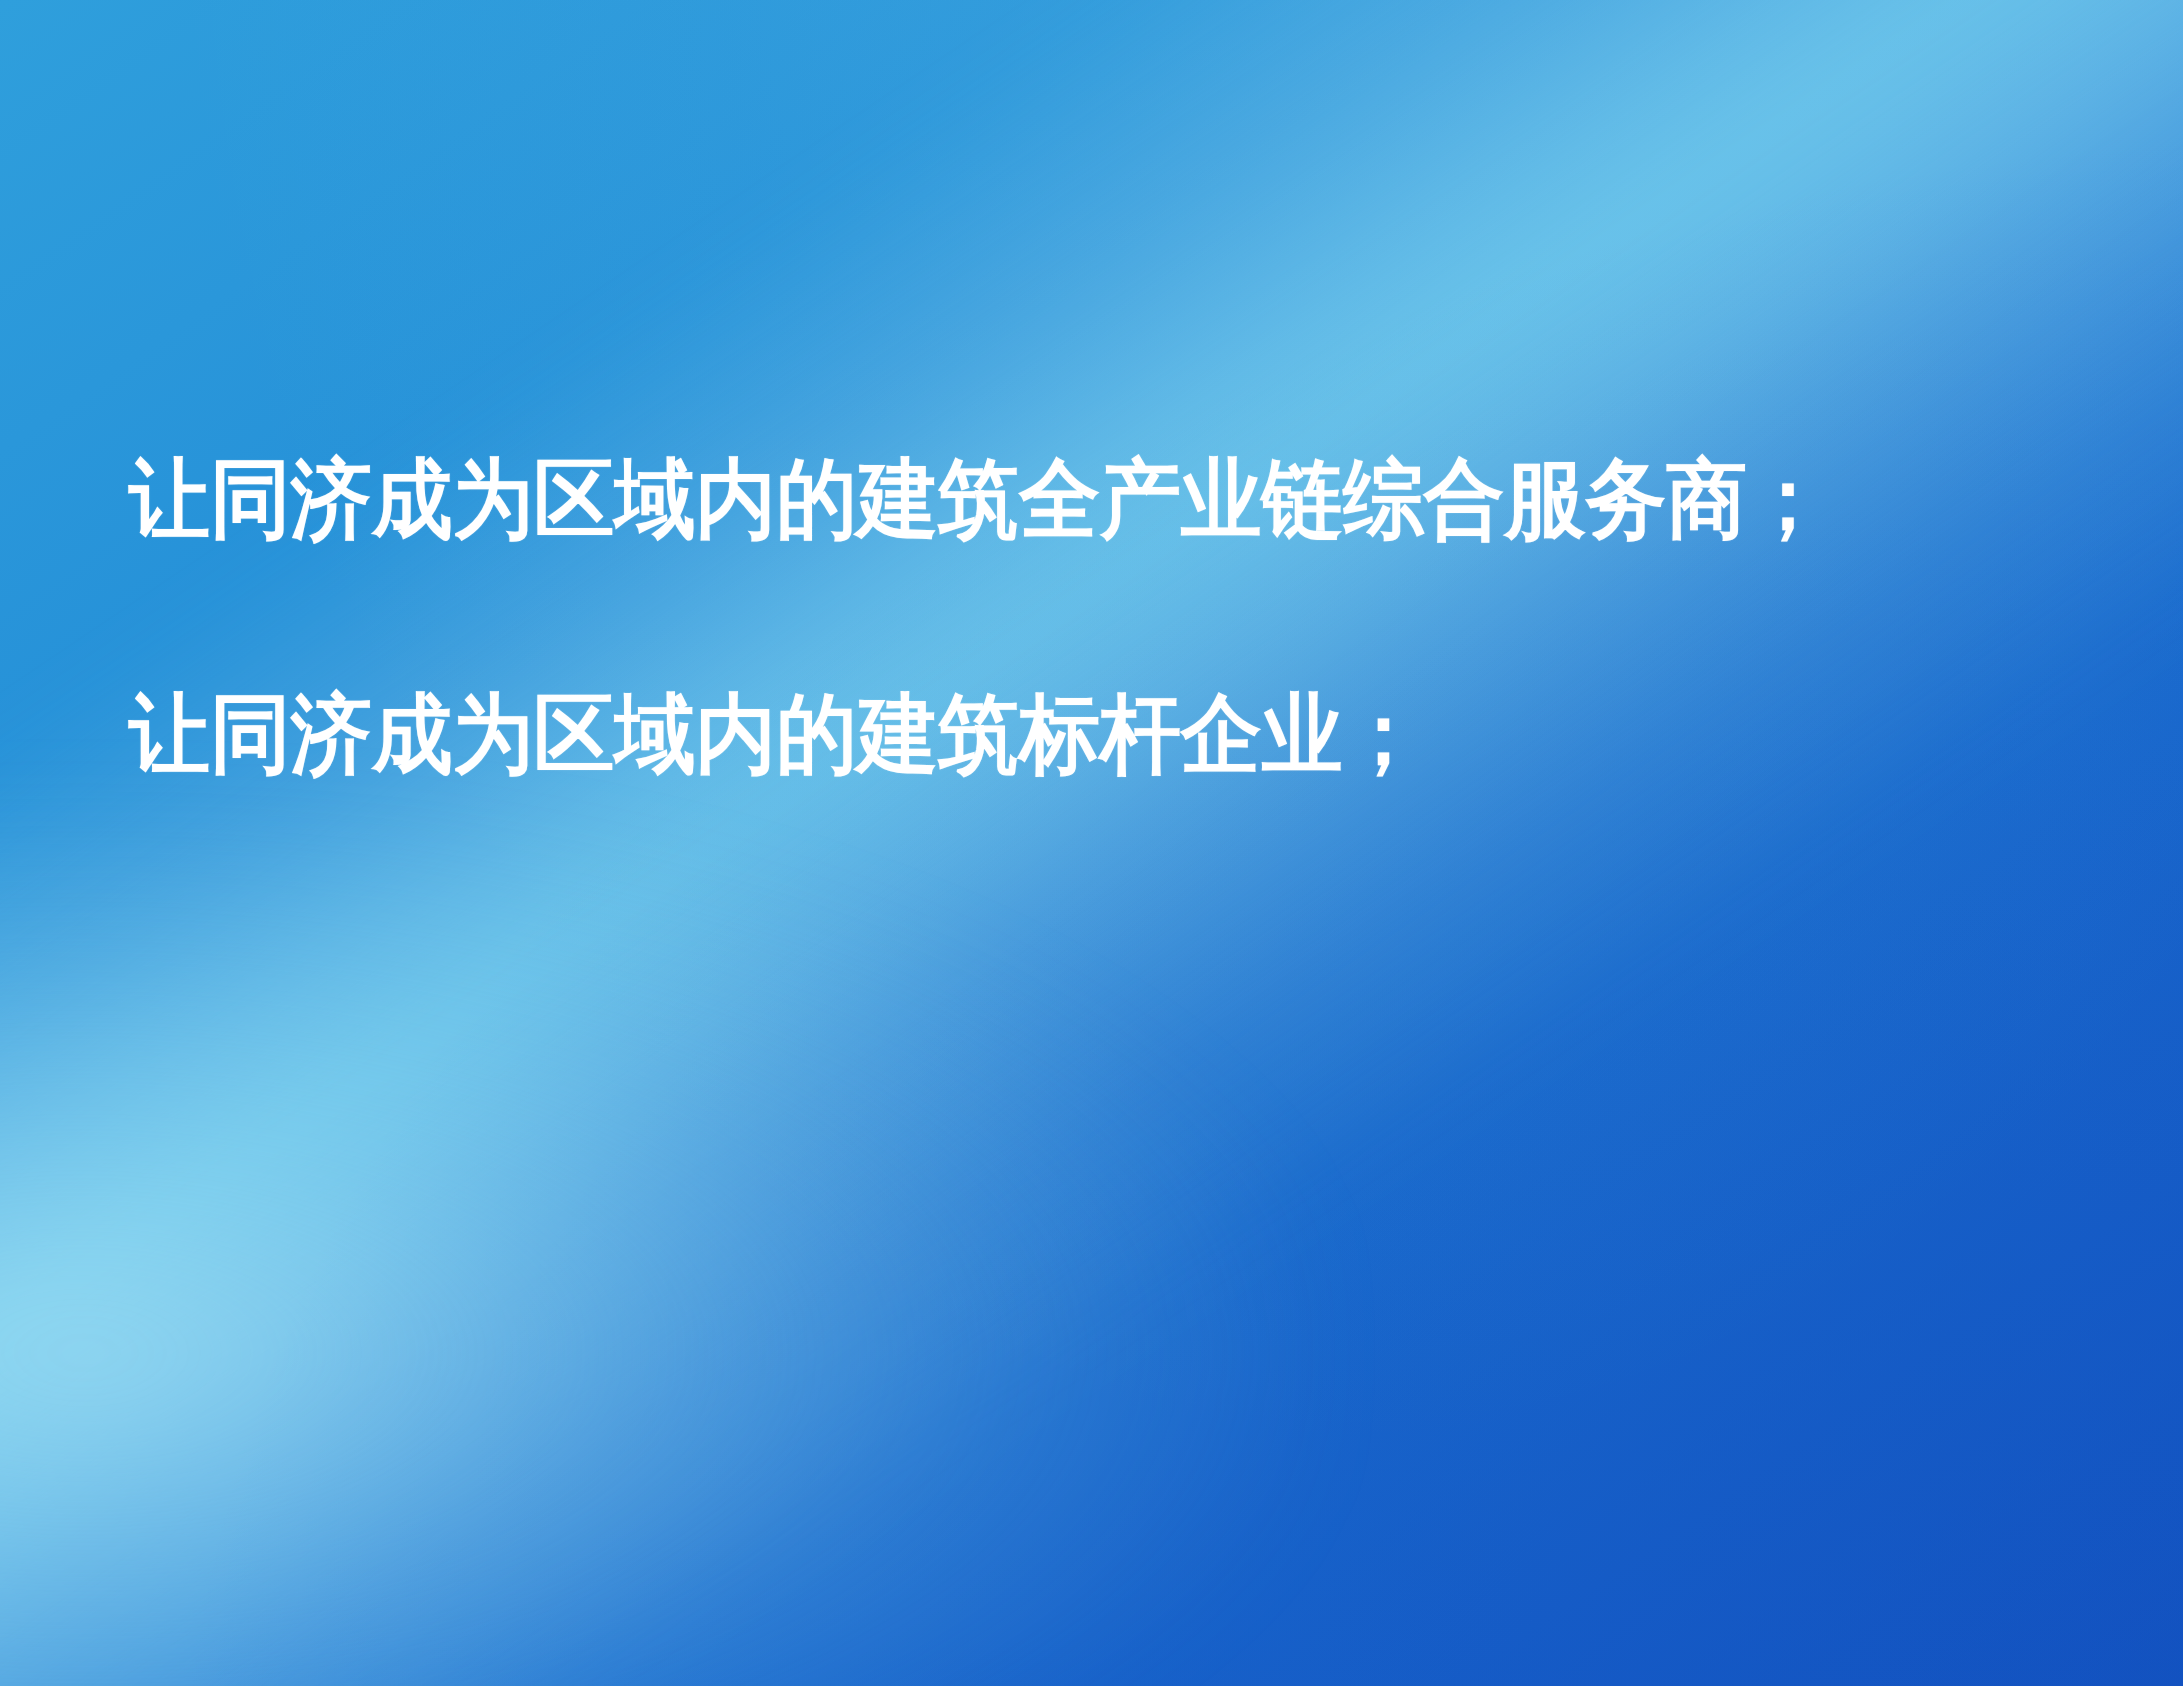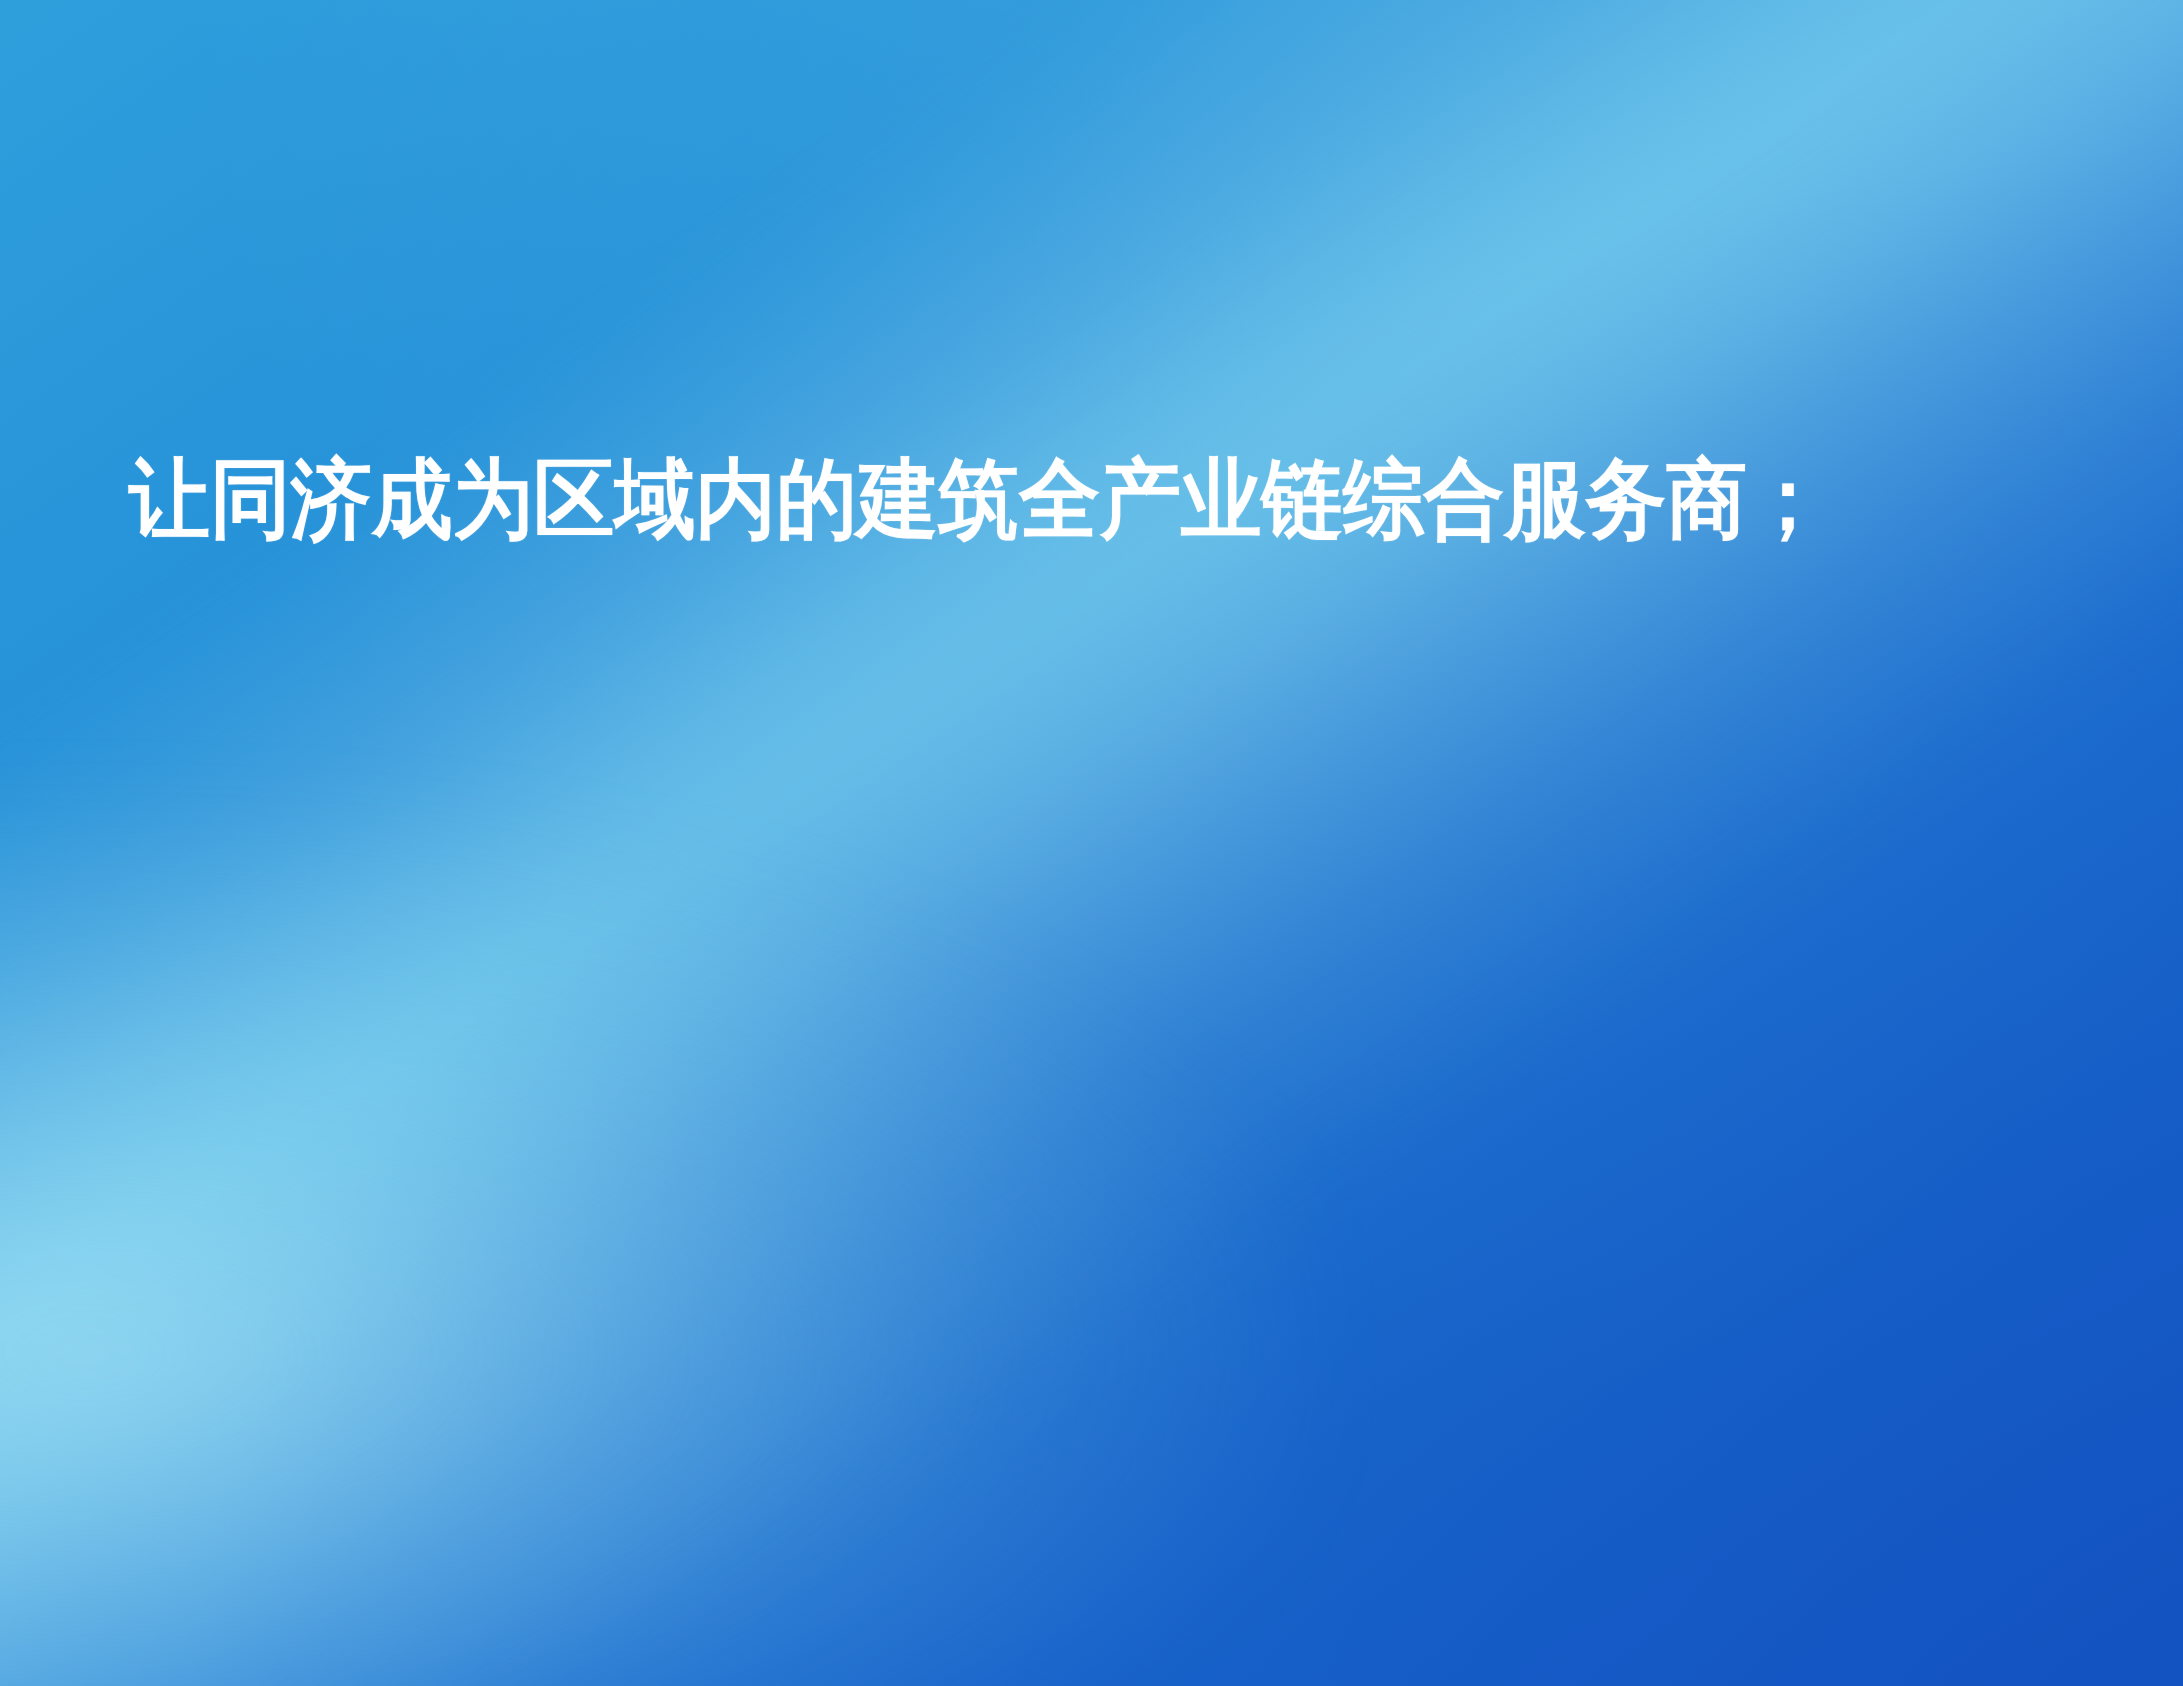--- a/index.html
+++ b/index.html
@@ -128,18 +128,21 @@
   <div class="bg-glow"></div>
   <div class="bg-wash"></div>
   <div class="bg-vignette"></div>
 
   <div class="content">
 
     <div class="line line-1">
       <span>让同济成为区域内的建筑全产业链综合服务商；</span>
     </div>
 
+    <div class="line line-2">
+      <span>让同济成为区域内的建筑标杆企业；</span>
+    </div>
 
 
   </div>
 
 </div>
 
 
 </body></html>

